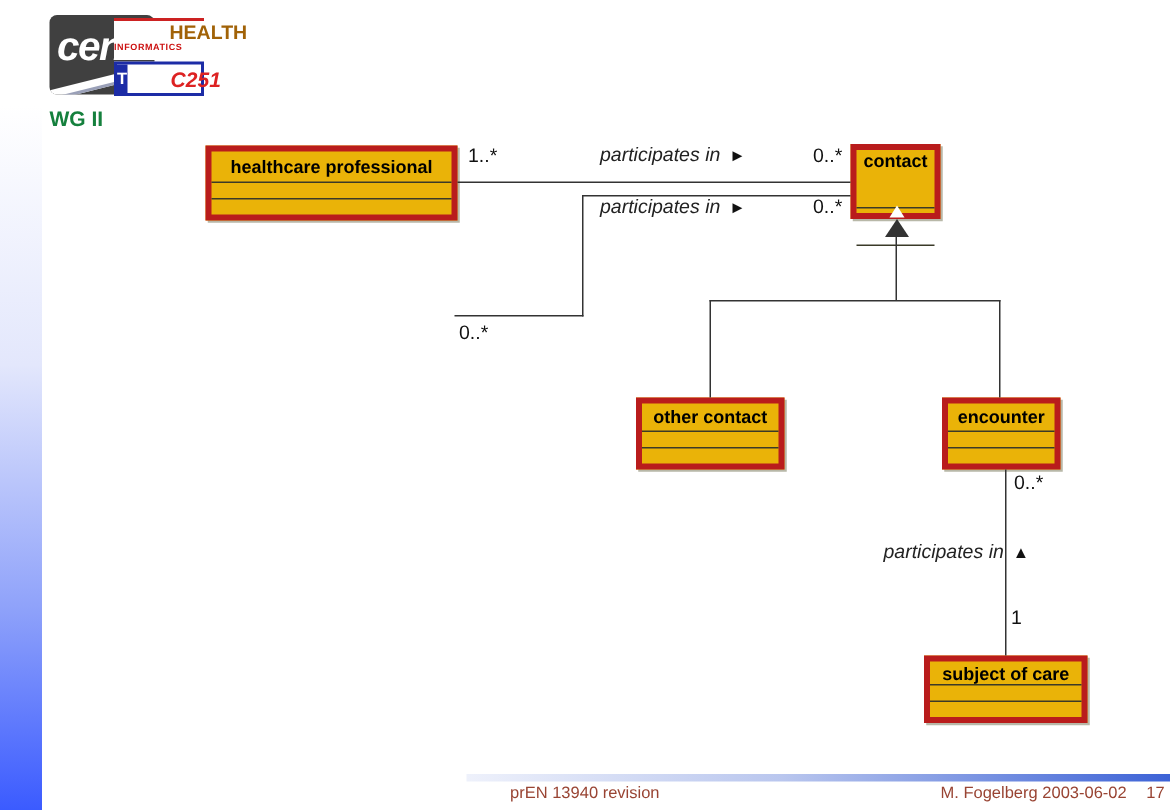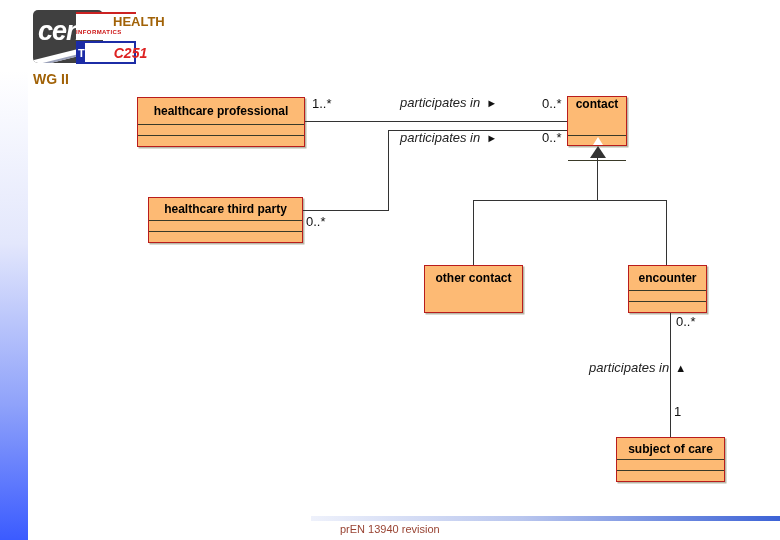--- a/index.html
+++ b/index.html
@@ -48,45 +48,45 @@
     width:11px; background:#1c2ca6; color:#ffffff; font-size:11px; font-weight:bold;
     display:flex; align-items:center; justify-content:center;
   }
   .logo-tc-num {
     flex:1; color:#dd2222; font-weight:bold; font-style:italic; font-size:14px;
     display:flex; align-items:center; justify-content:center;padding-left:29px;
   }
 
   .wg-label {
     position:absolute; left:33px; top:71px;
-    color:#a16207; font-weight:bold; font-size:14px;text-align:right;
+    color:#15803d; font-weight:bold; font-size:14px;text-align:right;
   }
 
   .slide-title {
     position:absolute; left:192px; top:23px;
     color:#c00000; font-weight:bold; font-size:28px; letter-spacing:0.2px;
     white-space:nowrap;
   }
 
   
   .uml-class {
-    position:absolute; background:#fdba74; border:1px solid #b91c1c;
+    position:absolute; background:#eab308; border:4px solid #b91c1c;
     box-shadow:1.5px 1.5px 0 #b8b8a8;
     display:flex; flex-direction:column; box-sizing:border-box;
   }
   .uml-title {
     flex:1; display:flex; align-items:center; justify-content:center;
     font-weight:bold; font-size:12px; color:#000000; white-space:nowrap;
   }
   .uml-row { height:10px; border-top:1px solid #3a3a28; }
 
   #cls-professional    { left:137px; top:97px;  width:168px; height:50px; }
   #cls-third-party     { left:148px; top:197px; width:155px; height:46px; }
   #cls-contact         { left:567px; top:96px;  width:60px;  height:50px;gap:24px; }
-  #cls-other-contact   { left:424px; top:265px; width:99px;  height:48px;align-items:center; }
+  #cls-other-contact   { left:424px; top:265px; width:99px;  height:48px; }
   #cls-encounter       { left:628px; top:265px; width:79px;  height:48px; }
   #cls-subject-of-care { left:616px; top:437px; width:109px; height:45px; }
 
   
   .dline { position:absolute; background:#333333; }
   #l-assoc1      { left:305px; top:121px; width:262px; height:1px; }
   #l-assoc2-h1   { left:303px; top:210px; width:86px;  height:1px; }
   #l-assoc2-v    { left:388px; top:130px; width:1px;   height:81px; }
   #l-assoc2-h2   { left:388px; top:130px; width:179px; height:1px; }
   #l-gen-stem    { left:597px; top:157px; width:1px;   height:43px; }
@@ -163,25 +163,20 @@
 
   <div class="wg-label">WG II</div>
 
 
   <div class="uml-class" id="cls-professional">
     <div class="uml-title">healthcare professional</div>
     <div class="uml-row"></div>
     <div class="uml-row"></div>
   </div>
 
-  <div class="uml-class" id="cls-third-party">
-    <div class="uml-title">healthcare third party</div>
-    <div class="uml-row"></div>
-    <div class="uml-row"></div>
-  </div>
 
   <div class="uml-class" id="cls-contact">
     <div class="uml-title">contact</div>
     <div class="uml-row"></div>
     <div class="uml-row"></div>
   </div>
 
   <div class="uml-class" id="cls-other-contact">
     <div class="uml-title">other contact</div>
     <div class="uml-row"></div>
@@ -227,14 +222,18 @@
   <div class="mult" id="mult-assoc2-to">0..*</div>
 
   <div class="assoc-label" id="lbl-assoc3">
     <span>participates in</span><span class="arrow-icon">▲</span>
   </div>
   <div class="mult" id="mult-assoc3-from">0..*</div>
   <div class="mult" id="mult-assoc3-to">1</div>
 
   <div class="footer-bar"></div>
   <div class="footer-left">prEN 13940 revision</div>
+  <div class="footer-right">
+    <span>M. Fogelberg 2003-06-02</span>
+    <span>17</span>
+  </div>
 
 </div>
 
 </body></html>

